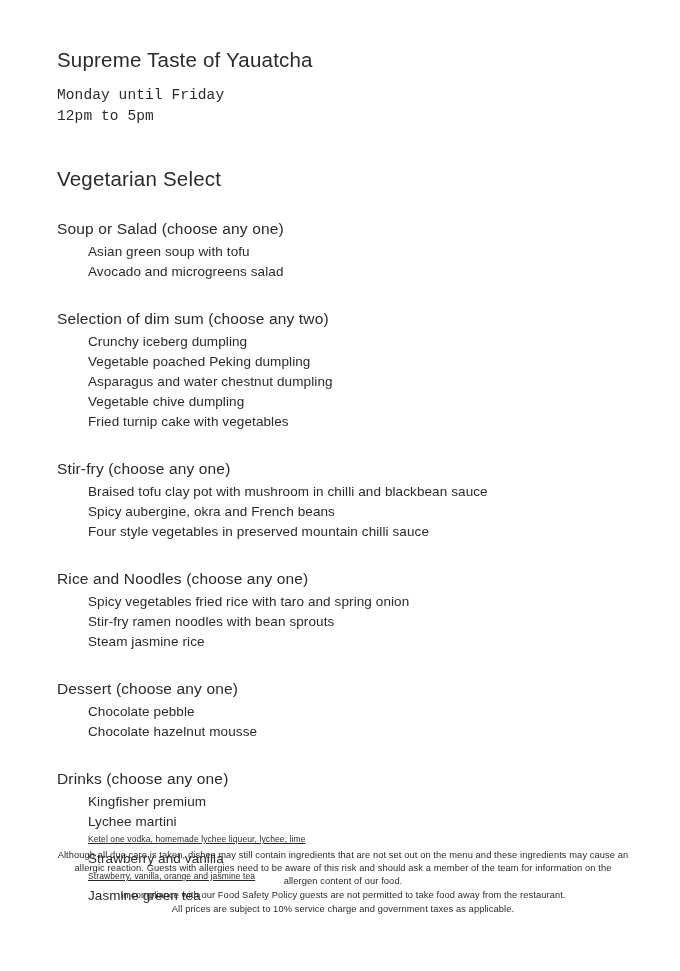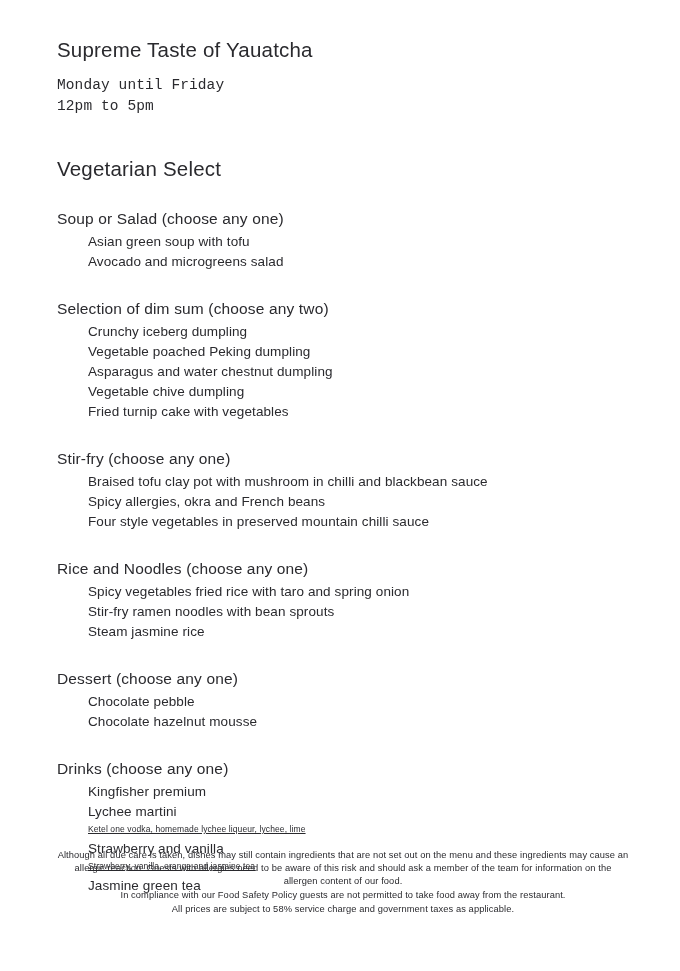--- a/index.html
+++ b/index.html
@@ -20,21 +20,21 @@
     position: absolute;
     left: 0;
     top: 0;
     width: 680px;
     height: 971px;
     background: #fff;
   }
   .content {
     position: absolute;
     left: 57px;
-    top: 37px;
+    top: 47px;
     width: 570px;
   }
 
   
   .menu-title {
     font-size: 20.5px;
     font-weight: 400;
     letter-spacing: 0.2px;
     line-height: 26px;
     margin: 0 0 12px 0;
@@ -159,21 +159,21 @@
             </li>
           </ul>
         </div>
         <div class="section">
           <h3 class="section-heading">Stir-fry (choose any one)</h3>
           <ul class="items">
             <li>
               <div class="item">Braised tofu clay pot with mushroom in chilli and blackbean sauce</div>
             </li>
             <li>
-              <div class="item">Spicy allergies, okra and French beans</div>
+              <div class="item">Spicy aubergine, okra and French beans</div>
             </li>
             <li>
               <div class="item">Four style vegetables in preserved mountain chilli sauce</div>
             </li>
           </ul>
         </div>
         <div class="section">
           <h3 class="section-heading">Rice and Noodles (choose any one)</h3>
           <ul class="items">
             <li>
@@ -217,16 +217,16 @@
             </li>
           </ul>
         </div>
       </div>
 
   </div>
 
   <div class="footer">
     <p>Although all due care is taken, dishes may still contain ingredients that are not set out on the menu and these ingredients may cause an allergic reaction. Guests with allergies need to be aware of this risk and should ask a member of the team for information on the allergen content of our food.</p>
     <p class="gap">In compliance with our Food Safety Policy guests are not permitted to take food away from the restaurant.</p>
-    <p class="gap">All prices are subject to 58% service charge and government taxes as applicable.</p>
+    <p class="gap">All prices are subject to 10% service charge and government taxes as applicable.</p>
   </div>
 
 </div>
 
 </body></html>

